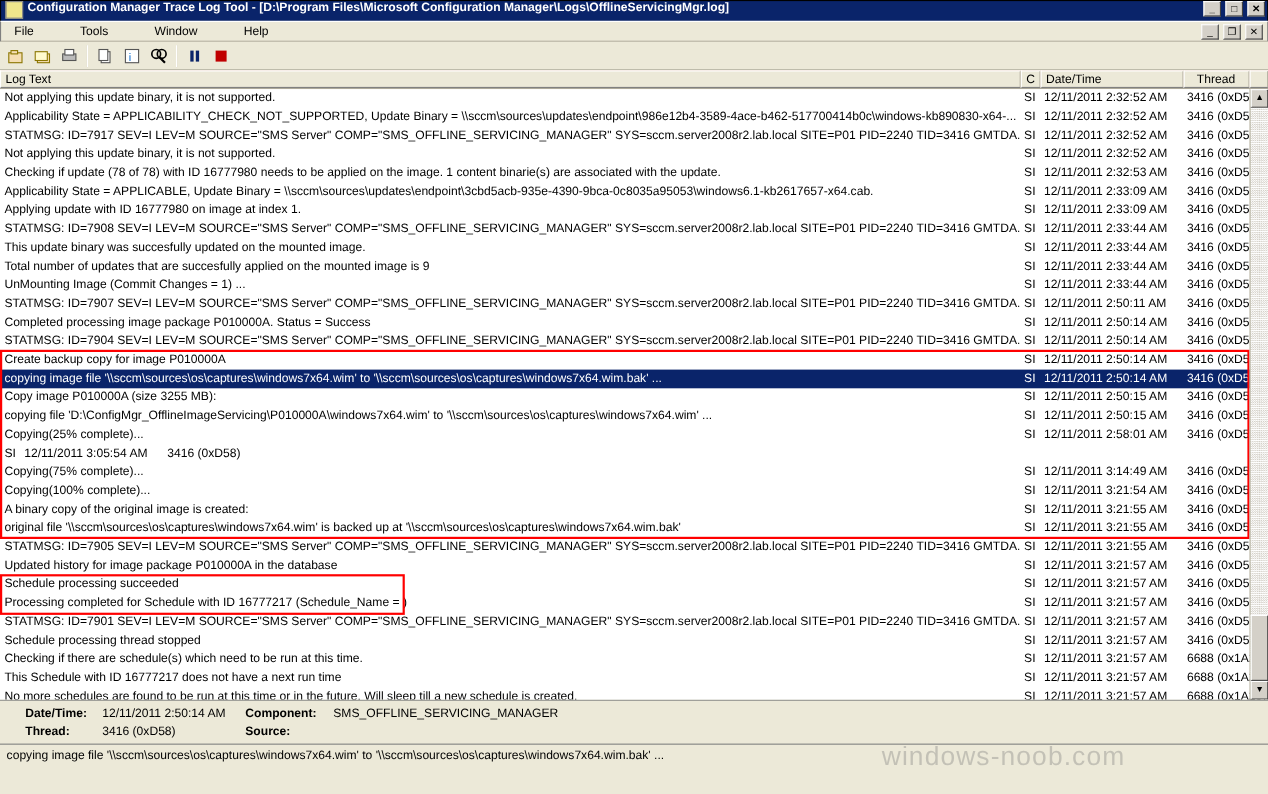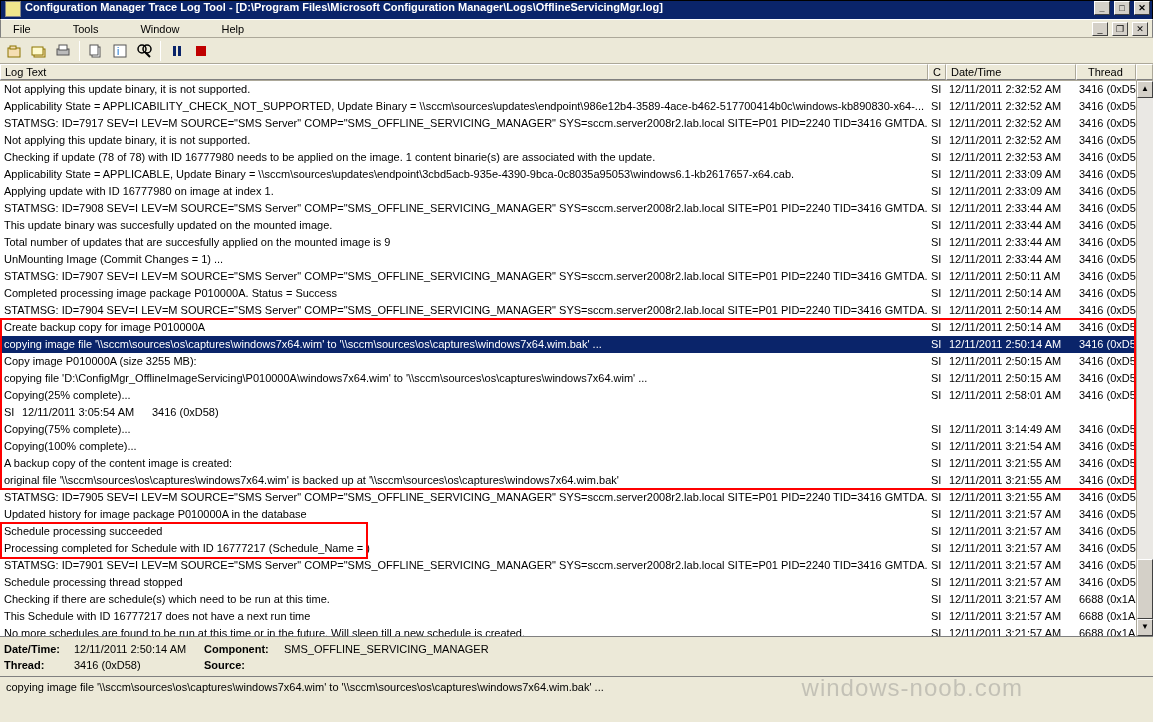--- a/index.html
+++ b/index.html
@@ -161,21 +161,21 @@
     background: #d4d0c8;
     border: 1px solid #fff;
     border-right-color:#404040; border-bottom-color:#404040;
     font-size: 8px; text-align: center; line-height: 14px;
   }
   .sb-track { flex: 1; background: repeating-conic-gradient(#d4d0c8 0% 25%, #fff 0% 50%) 50% / 2px 2px; position:relative;}
   .sb-thumb { position:absolute; bottom:0; left:0; right:0; height:60px; background:#d4d0c8; border:1px solid #fff; border-right-color:#404040;border-bottom-color:#404040;}
   .detail-pane {
     border-top: 1px solid #808080;
     background: #ece9d8;
-    padding: 4px 4px;
+    padding: 4px 23px;
     height: 40px;
     font-size: 11px;
   }
   .detail-row { display:flex; line-height:16px;}
   .detail-label { font-weight: bold; width: 70px;}
   .detail-val { width: 130px;}
   .detail-label2 { font-weight: bold; width: 80px;}
   .statusbar {
     border-top: 1px solid #808080;
     background: #ece9d8;
@@ -410,21 +410,21 @@
       <div class="c-date">12/11/2011 3:14:49 AM</div>
       <div class="c-thread">3416 (0xD58)</div>
     </div>
     <div class="log-row">
       <div class="c-text">Copying(100% complete)...</div>
       <div class="c-comp">SI</div>
       <div class="c-date">12/11/2011 3:21:54 AM</div>
       <div class="c-thread">3416 (0xD58)</div>
     </div>
     <div class="log-row">
-      <div class="c-text">A backup copy of the content image is created:</div>
+      <div class="c-text">A binary copy of the original image is created:</div>
       <div class="c-comp">SI</div>
       <div class="c-date">12/11/2011 3:21:55 AM</div>
       <div class="c-thread">3416 (0xD58)</div>
     </div>
     <div class="log-row">
       <div class="c-text">original file '\\sccm\sources\os\captures\windows7x64.wim' is backed up at '\\sccm\sources\os\captures\windows7x64.wim.bak'</div>
       <div class="c-comp">SI</div>
       <div class="c-date">12/11/2011 3:21:55 AM</div>
       <div class="c-thread">3416 (0xD58)</div>
     </div>

